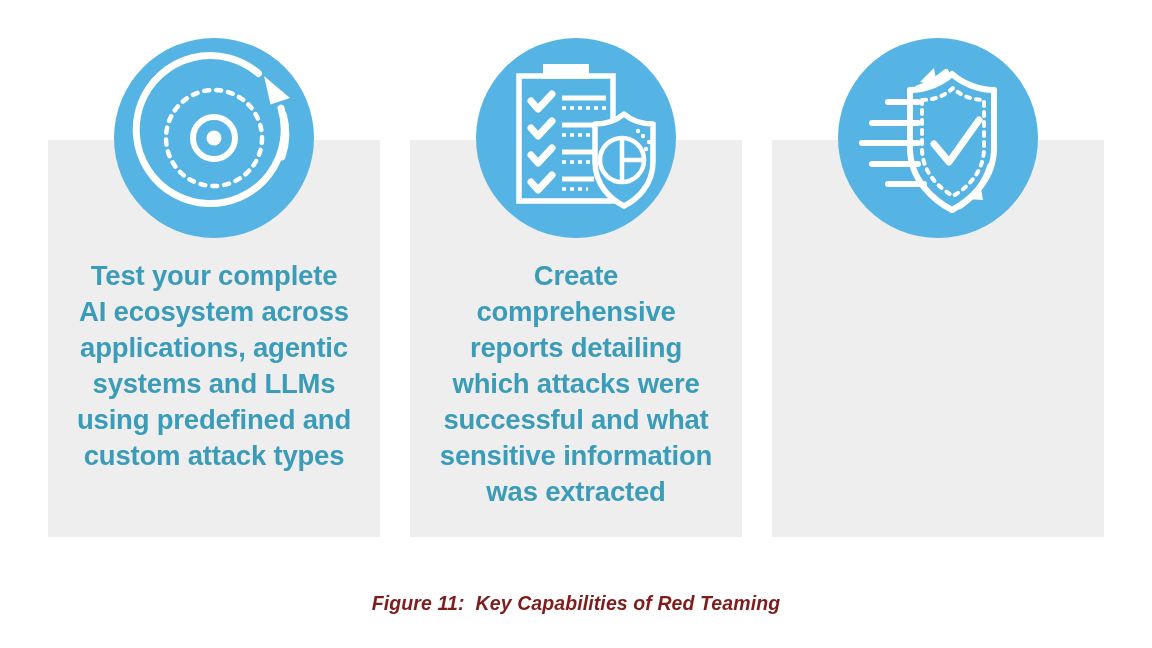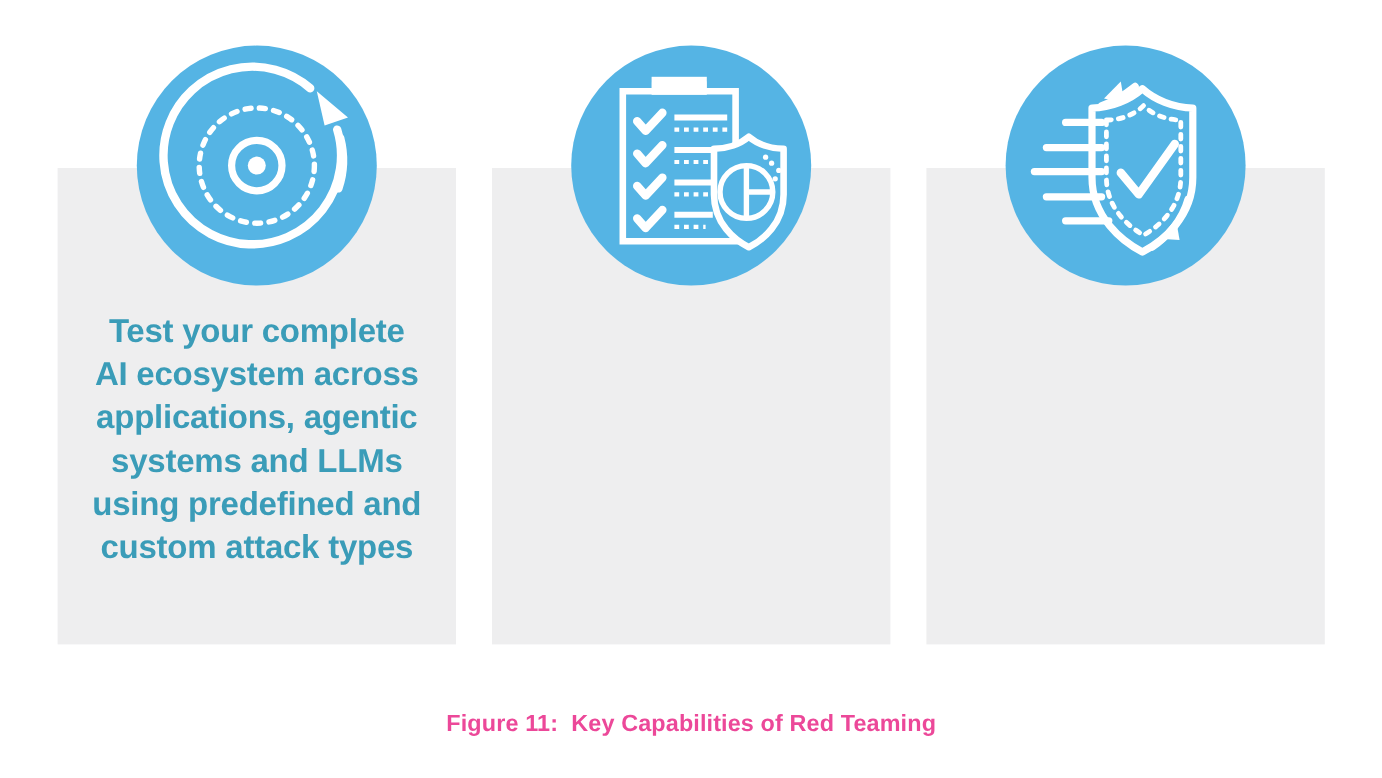--- a/index.html
+++ b/index.html
@@ -68,23 +68,24 @@
 
   
   #figure-caption {
     position: absolute;
     left: 0;
     right: 0;
     top: 592px;
     text-align: center;
     font-size: 19.5px;
     font-weight: bold;
-    color: #ec4899;
+    color: #7f1d1d;
     letter-spacing: 0.1px;
     white-space: pre;
+    font-style: italic;
   }
 </style>
 </head>
 <body>
 
 <div id="cards-row">
 
   <div class="card">
     <div class="icon-circle">
       <svg viewBox="0 0 200 200" xmlns="http://www.w3.org/2000/svg">
@@ -154,20 +155,27 @@
         </g>
 
         <g fill="#ffffff">
           <circle cx="167" cy="98" r="2.2"></circle>
           <circle cx="173" cy="104" r="2.2"></circle>
           <circle cx="162" cy="93" r="2.2"></circle>
           <circle cx="170" cy="111" r="2.2"></circle>
         </g>
       </svg>
     </div>
+    <div class="card-text">Create
+comprehensive
+reports detailing
+which attacks were
+successful and what
+sensitive information
+was extracted</div>
   </div>
 
   <div class="card">
     <div class="icon-circle">
       <svg viewBox="0 0 200 200" xmlns="http://www.w3.org/2000/svg">
 
         <g stroke="#ffffff" stroke-width="6" stroke-linecap="round">
           <path d="M 50 64 L 80 64"></path>
           <path d="M 34 85 L 80 85"></path>
           <path d="M 24 105 L 80 105"></path>

